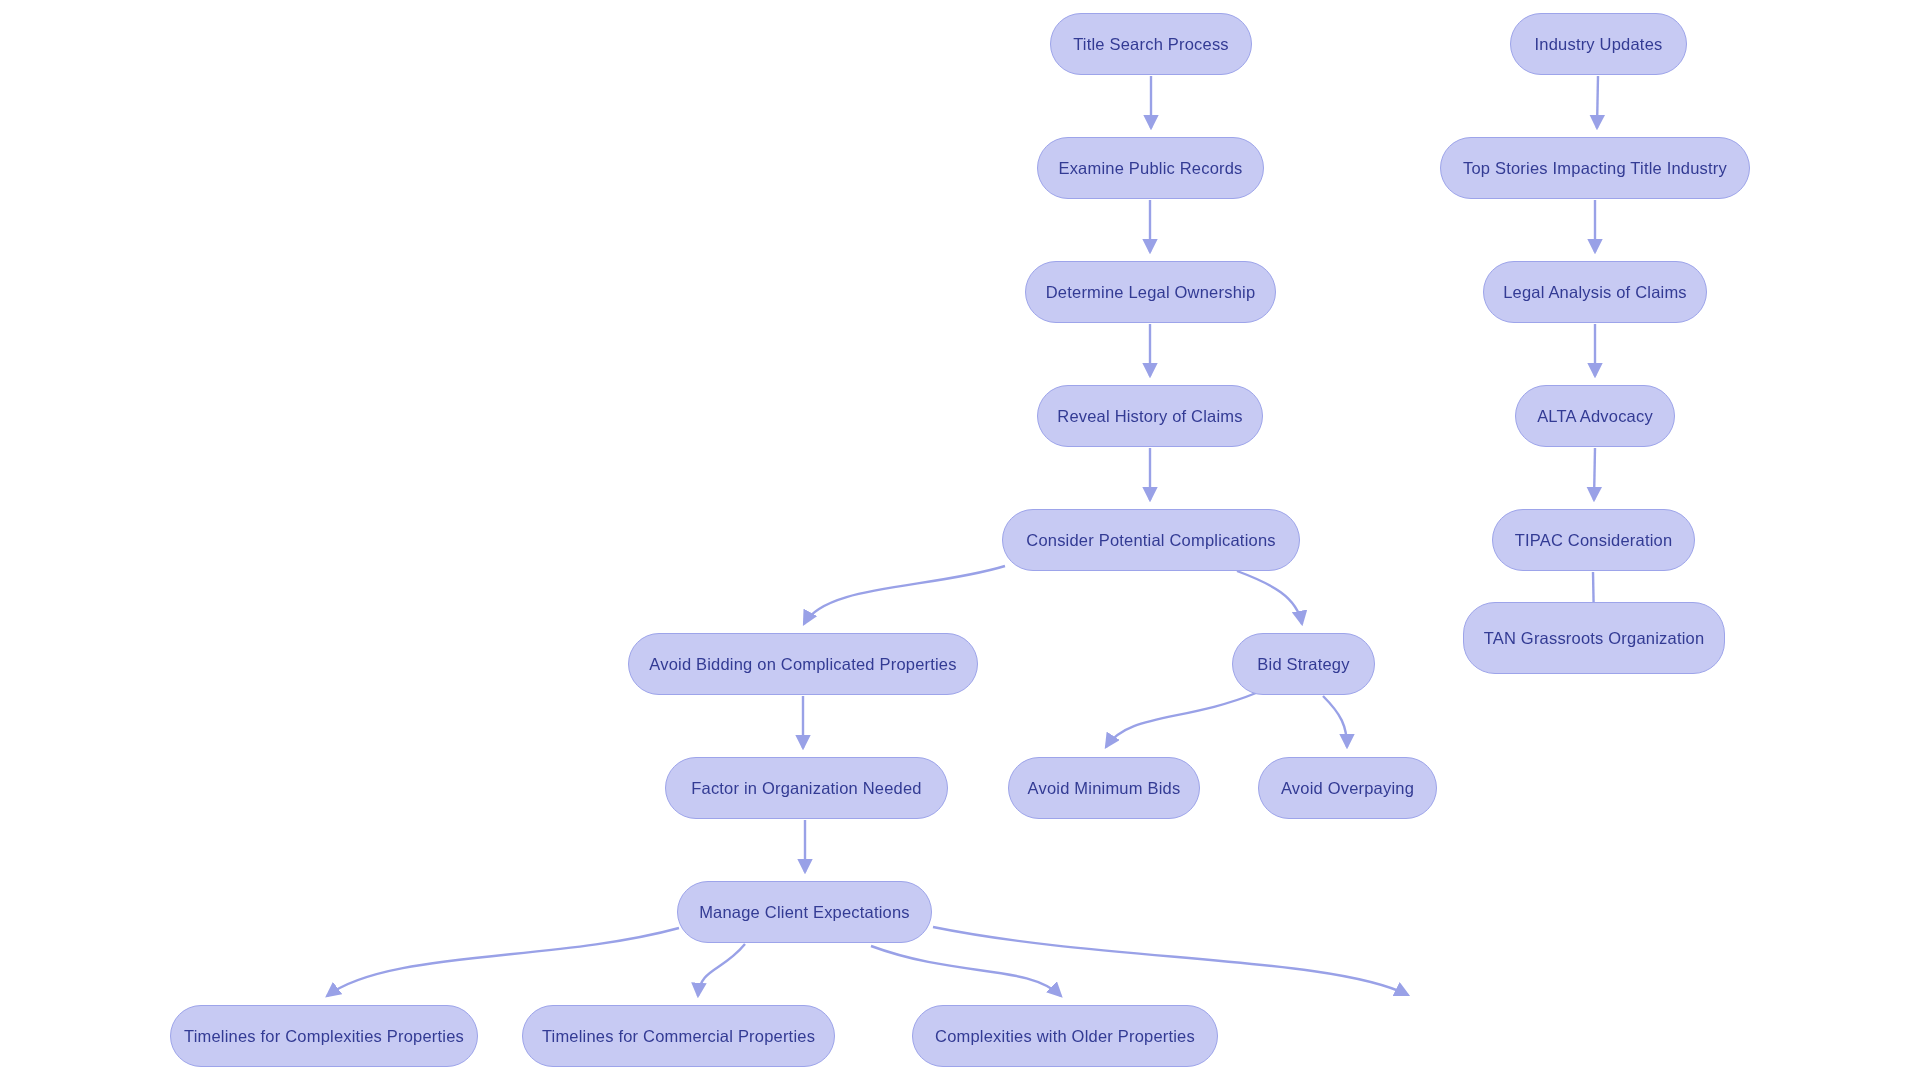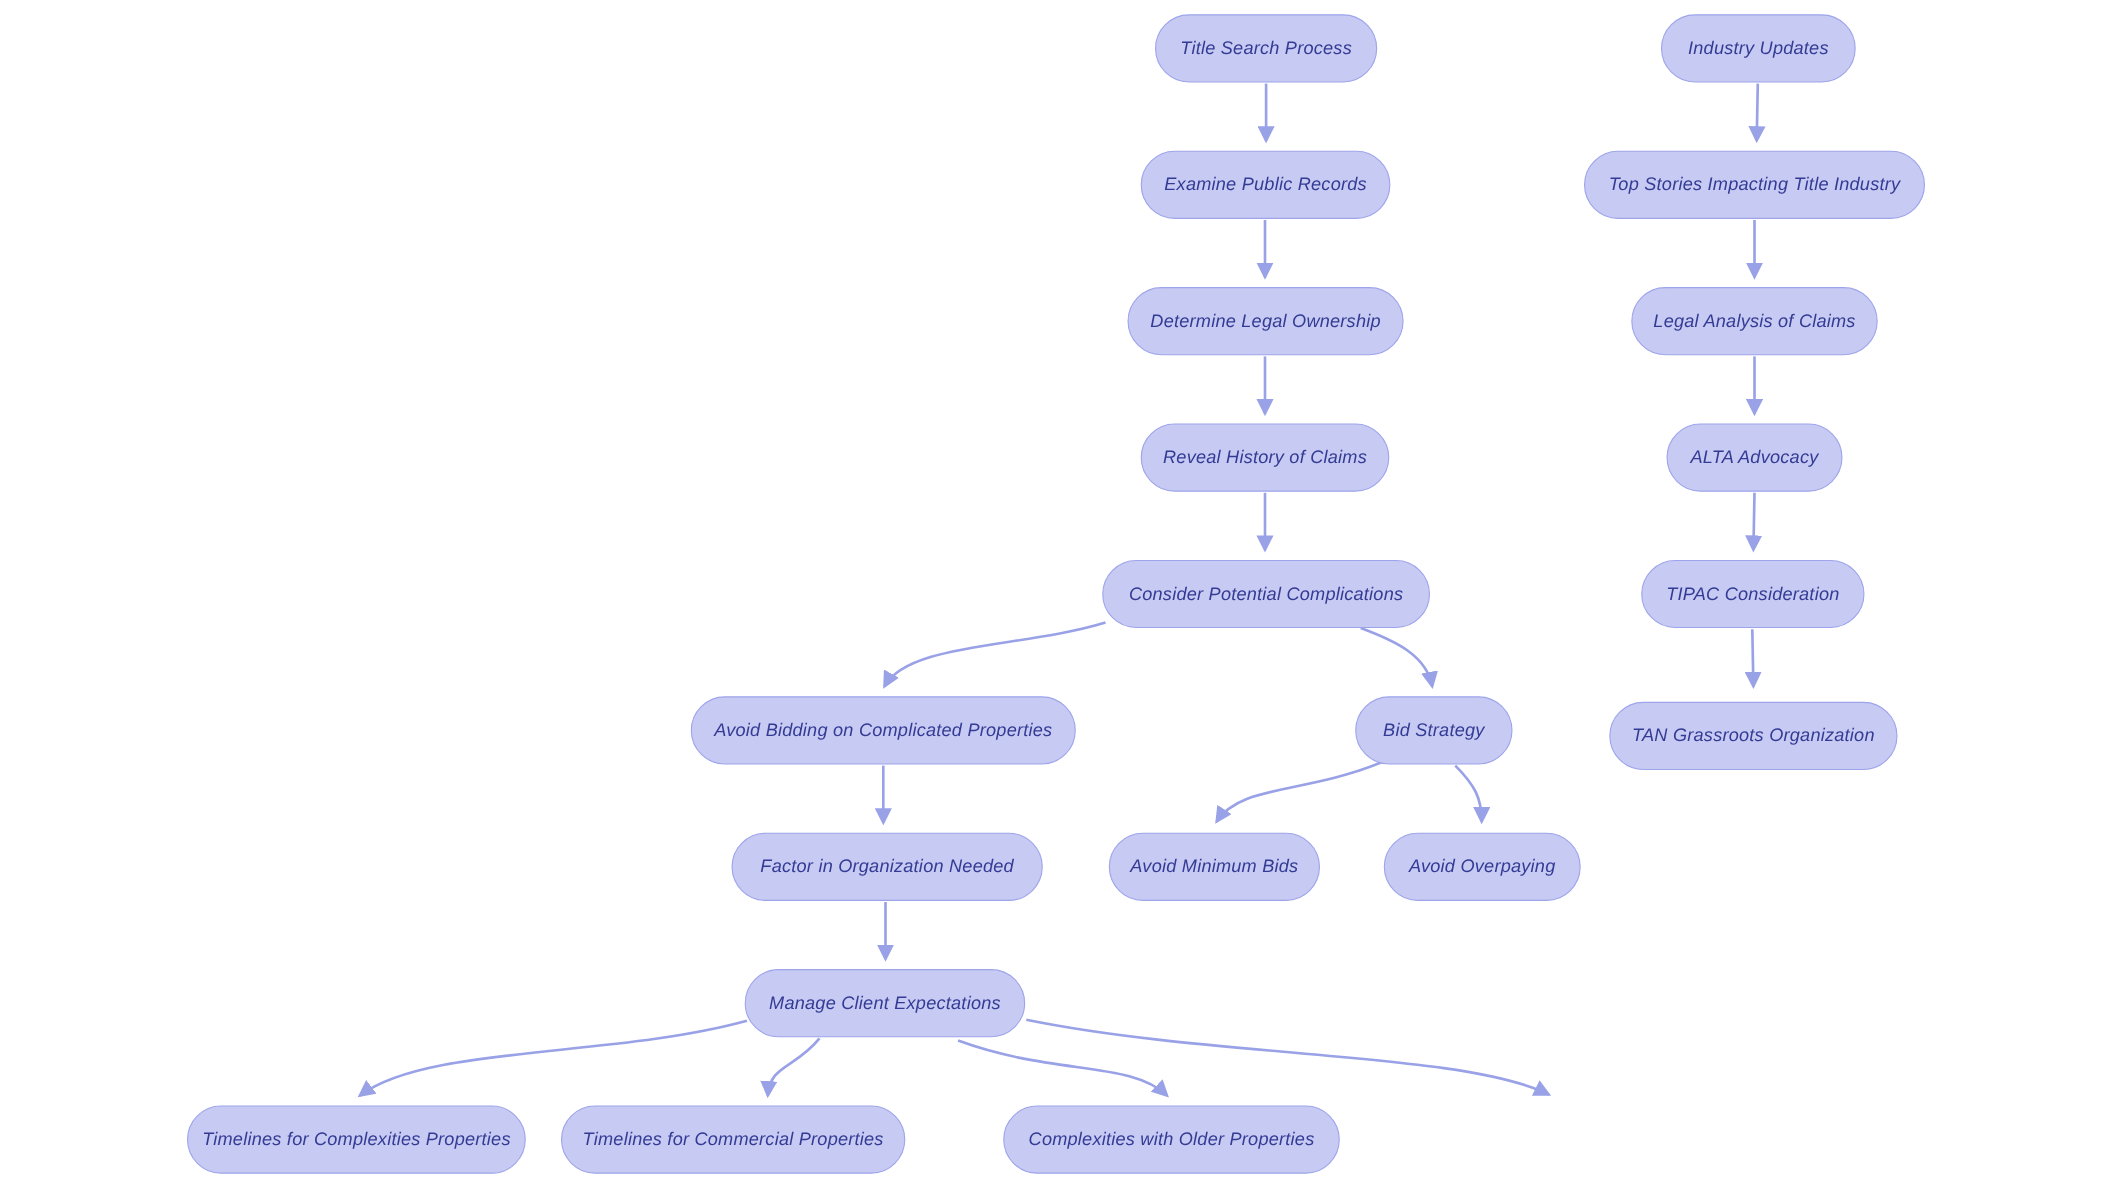--- a/index.html
+++ b/index.html
@@ -34,21 +34,20 @@
     align-items: center;
     justify-content: center;
     background: #c7caf3;
     border: 1.4px solid #9da4ea;
     border-radius: 32px;
     color: #333b94;
     font-size: 16.5px;
     letter-spacing: 0.2px;
     text-align: left;
     padding: 0 14px;
-    font-style: italic;
   }
   .node-label {
     white-space: nowrap;
   }
 </style>
 </head>
 <body>
 
 <div id="canvas">
 
@@ -108,21 +107,21 @@
   </div>
   <div class="node" style="left:1258px;top:757px;width:179px;height:62px">
     <span class="node-label">Avoid Overpaying</span>
   </div>
   <div class="node" style="left:677px;top:881px;width:255px;height:62px">
     <span class="node-label">Manage Client Expectations</span>
   </div>
   <div class="node" style="left:170px;top:1005px;width:308px;height:62px">
     <span class="node-label">Timelines for Complexities Properties</span>
   </div>
-  <div class="node" style="left:510px;top:1005px;width:313px;height:62px">
+  <div class="node" style="left:522px;top:1005px;width:313px;height:62px">
     <span class="node-label">Timelines for Commercial Properties</span>
   </div>
   <div class="node" style="left:912px;top:1005px;width:306px;height:62px">
     <span class="node-label">Complexities with Older Properties</span>
   </div>
 
   <div class="node" style="left:1510px;top:13px;width:177px;height:62px">
     <span class="node-label">Industry Updates</span>
   </div>
   <div class="node" style="left:1440px;top:137px;width:310px;height:62px">
@@ -130,17 +129,17 @@
   </div>
   <div class="node" style="left:1483px;top:261px;width:224px;height:62px">
     <span class="node-label">Legal Analysis of Claims</span>
   </div>
   <div class="node" style="left:1515px;top:385px;width:160px;height:62px">
     <span class="node-label">ALTA Advocacy</span>
   </div>
   <div class="node" style="left:1492px;top:509px;width:203px;height:62px">
     <span class="node-label">TIPAC Consideration</span>
   </div>
-  <div class="node" style="left:1463px;top:638px;width:262px;height:62px">
+  <div class="node" style="left:1463px;top:602px;width:262px;height:72px">
     <span class="node-label">TAN Grassroots Organization</span>
   </div>
 
 </div>
 
 </body></html>

